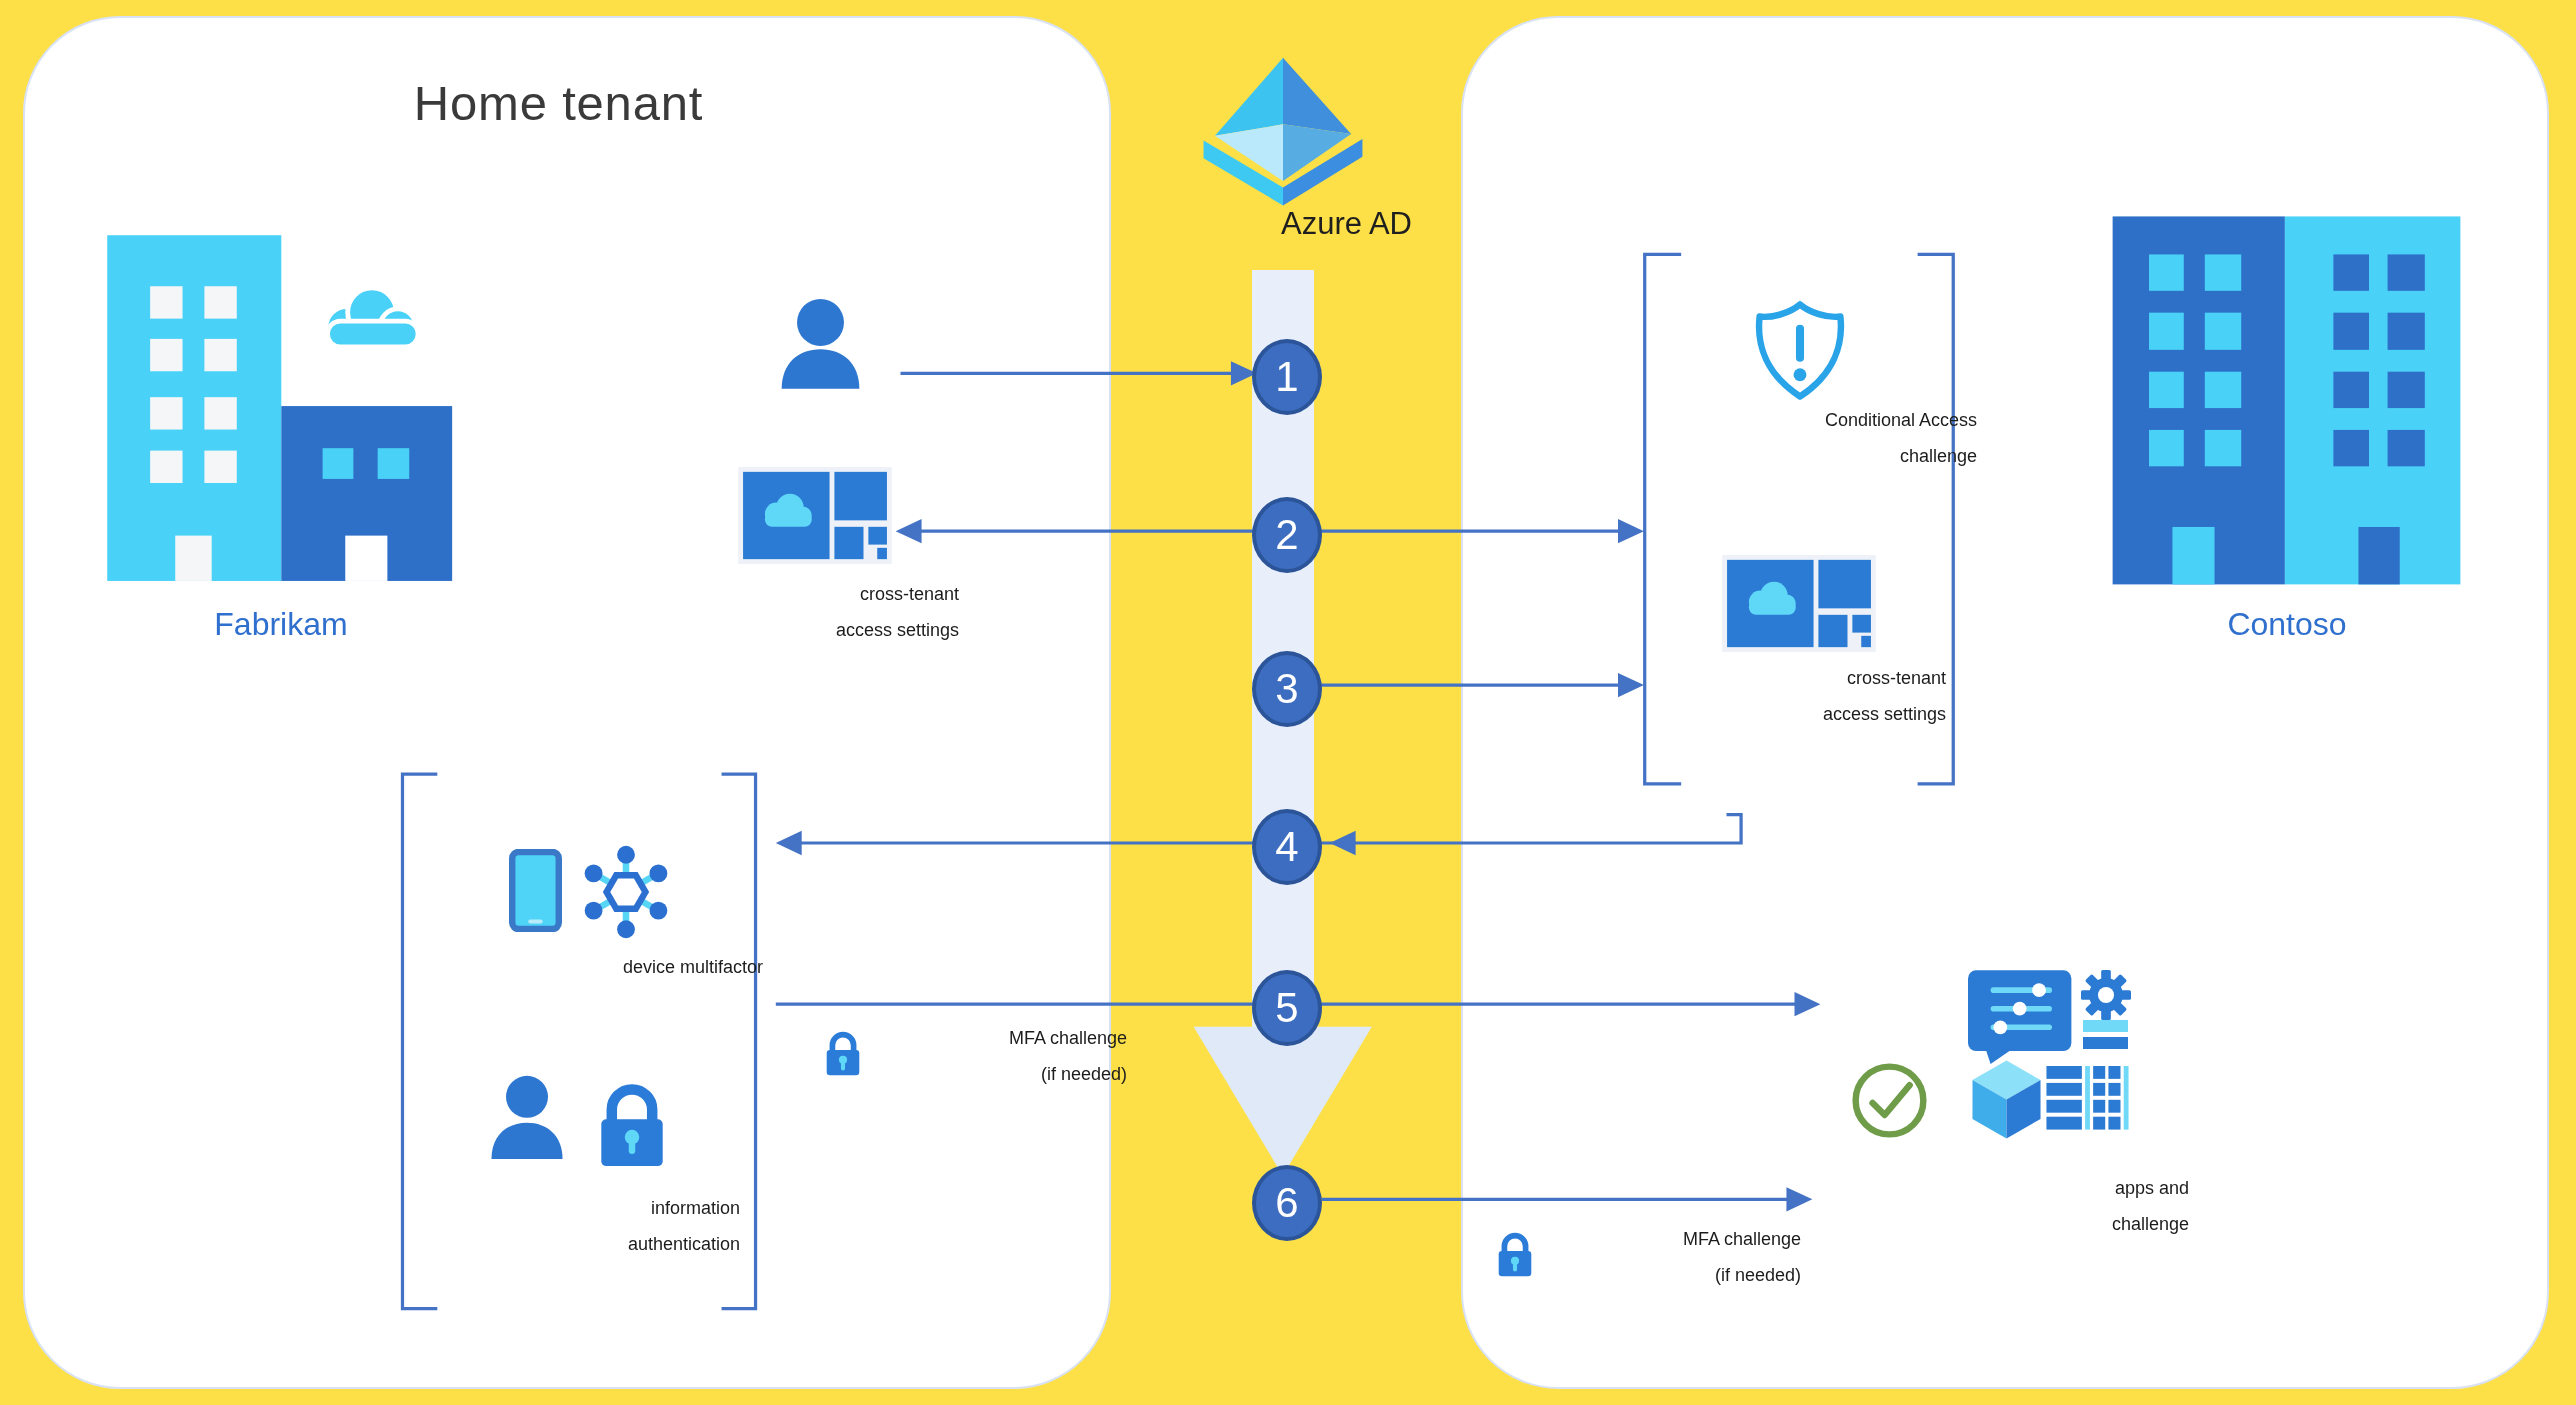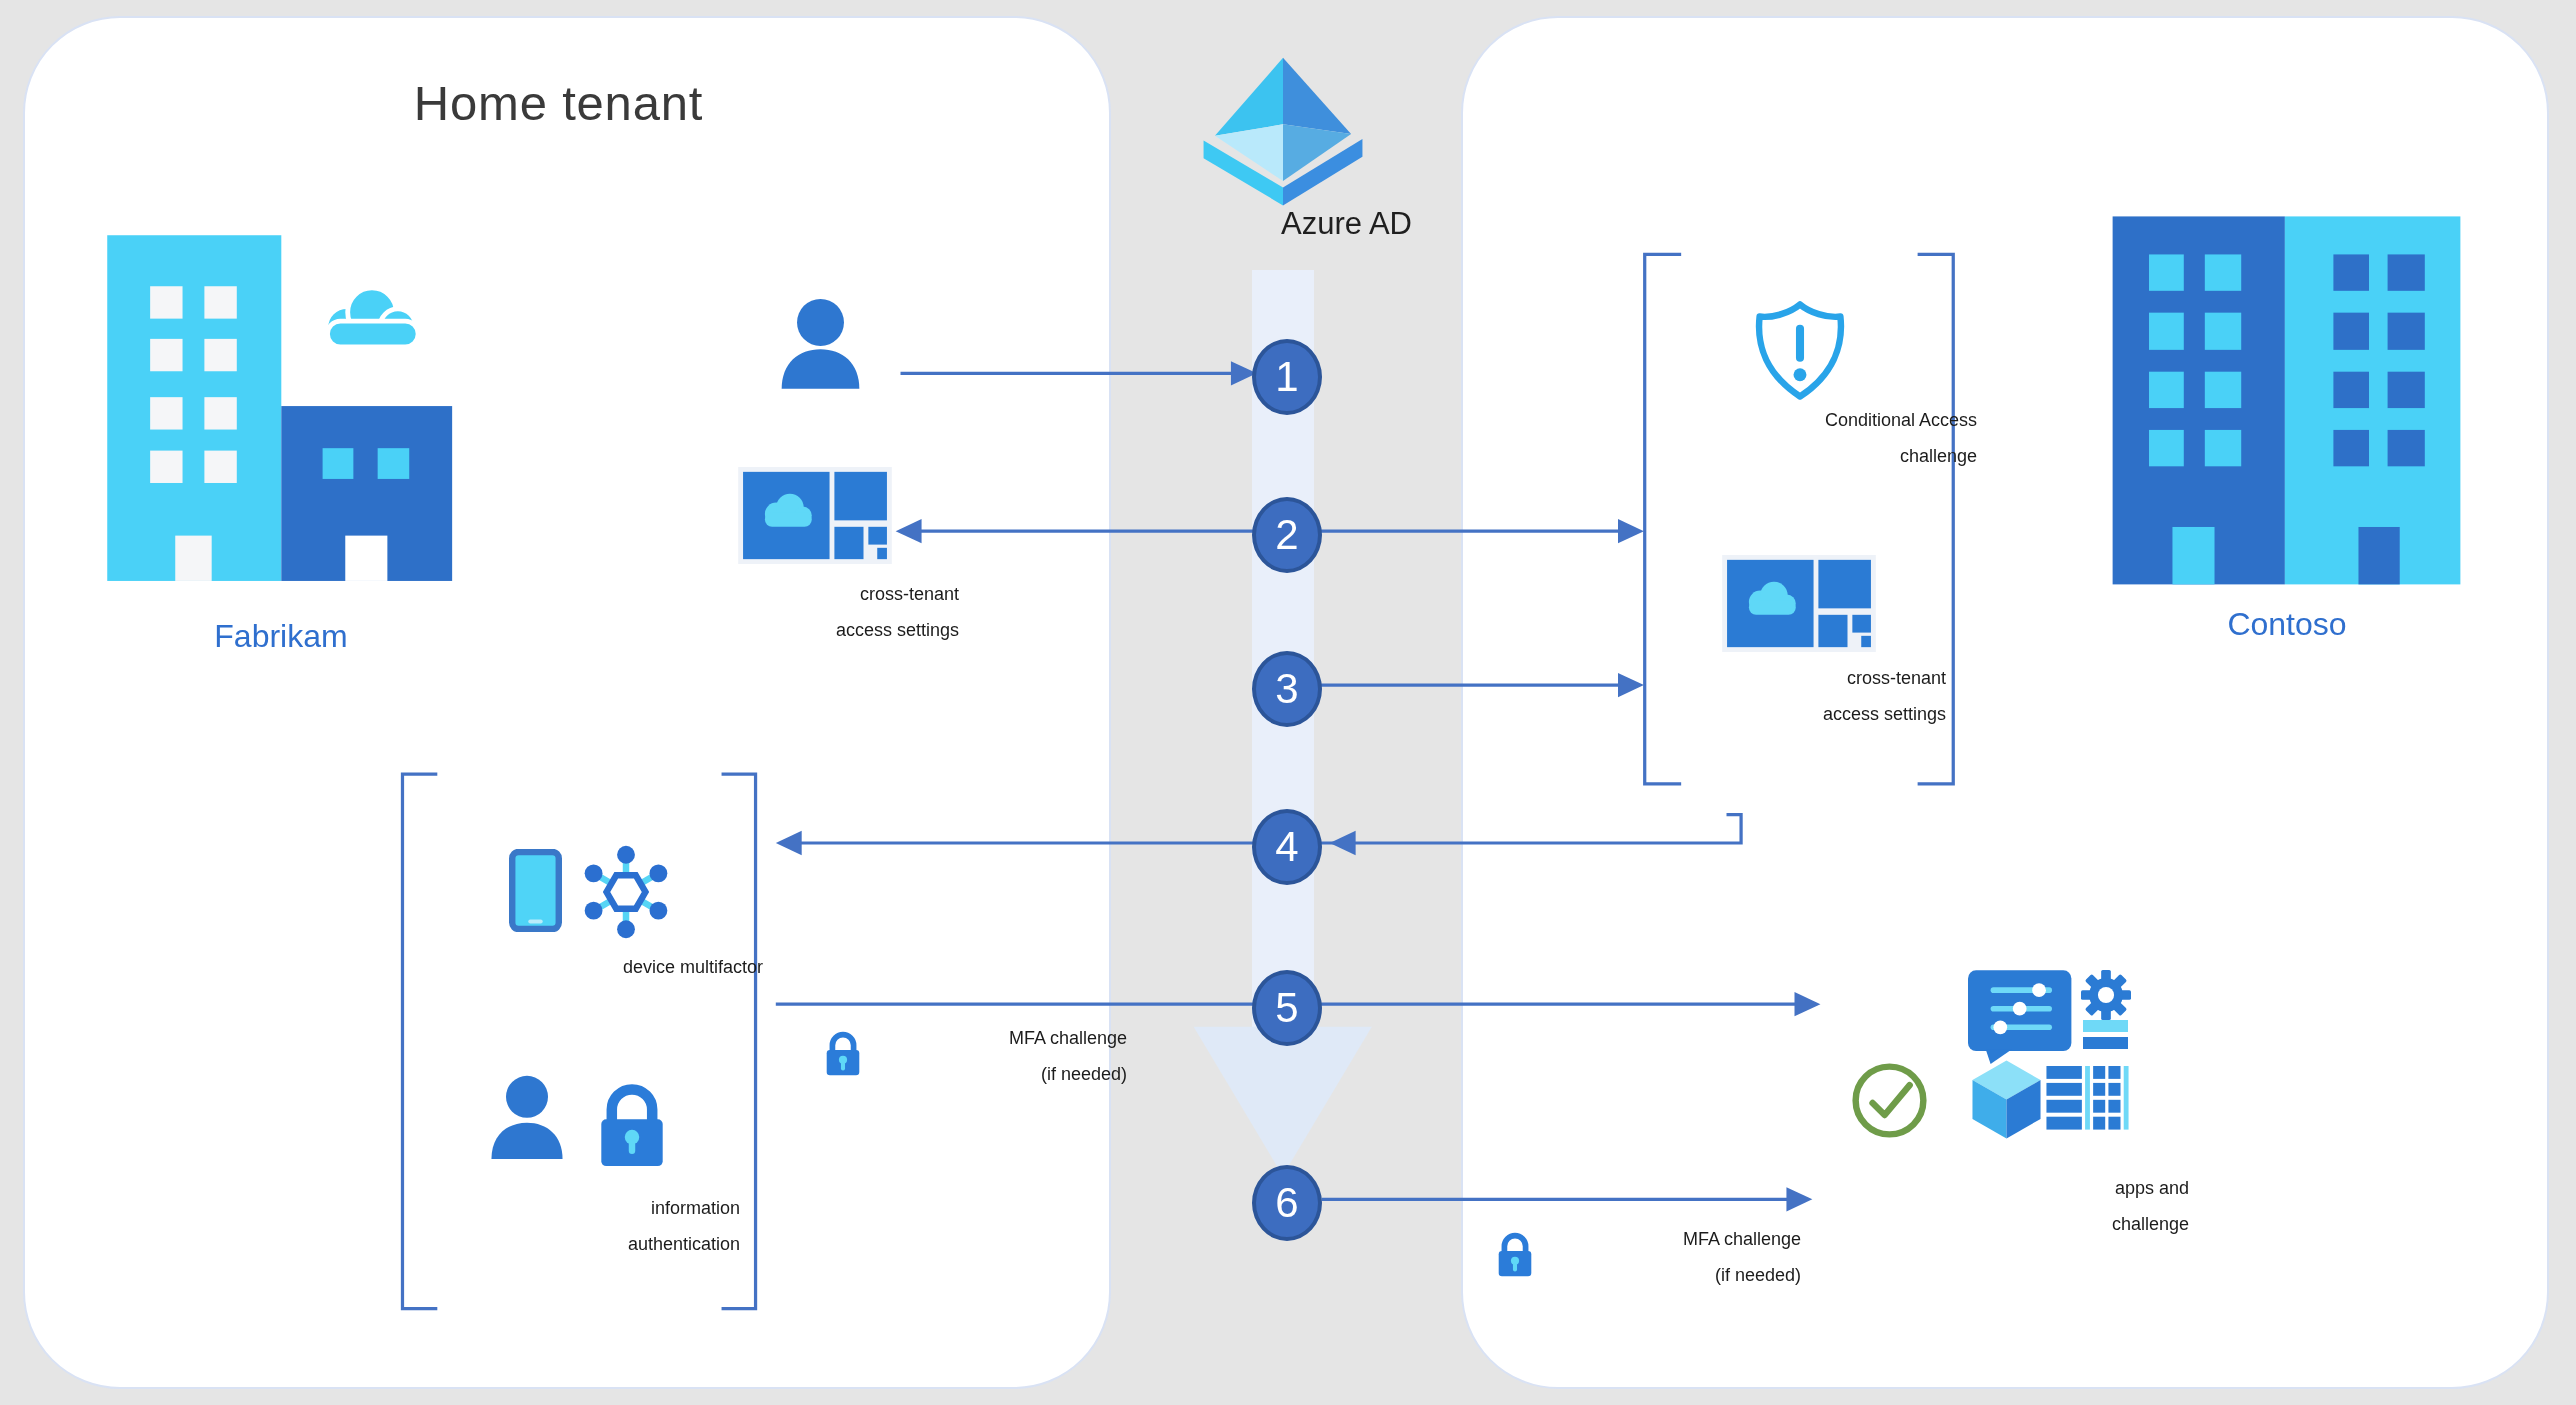--- a/index.html
+++ b/index.html
@@ -1,17 +1,17 @@
 <!DOCTYPE html>
 <html style="font-size:13px"><head>
 <meta charset="utf-8">
 <style>
   html,body{margin:0;padding:0;background:#ffffff;}
   body{font-family:"Liberation Sans", sans-serif;}
-  .stage{position:relative;width:2576px;height:1405px;background:#e5e5e5;overflow:hidden;}
+  .stage{position:relative;width:2576px;height:1405px;background:#fde047;overflow:hidden;}
   .tenant-box{position:absolute;top:16px;height:1369px;border:2.4px solid #d9e2f4;border-radius:97px;background:#ffffff;}
   .tenant-box.home{left:23px;width:1084px;}
   .tenant-box.resource{left:1461px;width:1084px;}
   .band{position:absolute;left:1252px;top:270px;width:62px;height:760px;background:#e9effa;}
   .title{position:absolute;font-size:49px;color:#3a3a3a;text-align:center;width:729px;letter-spacing:0.8px;}
   .org-label{position:absolute;font-size:32px;color:#2f6fce;text-align:center;width:324px;}
   .lbl{position:absolute;text-align:right;font-size:18px;color:#1c1c1c;line-height:36px;}
   .azure-label{position:absolute;left:1153px;top:206px;width:259px;text-align:right;font-size:31px;color:#1f1f1f;}
   .step{position:absolute;width:62px;height:68px;border-radius:50%;background:#3d6dc0;border:4px solid #2c5599;
         color:#ffffff;display:flex;align-items:center;justify-content:center;font-size:42px;font-weight:300;z-index:6;}
@@ -114,21 +114,21 @@
         <circle cx="363" cy="117" r="22"></circle>
       <rect x="276" y="110" width="112" height="32" rx="16"></rect>
     </g>
     <rect x="219" y="215" width="211" height="216" fill="#2e70c8"></rect>
     <g fill="#4ad1f7">
       <rect x="270" y="267" width="38" height="38"></rect>
         <rect x="338" y="267" width="39" height="38"></rect>
     </g>
     <rect x="298" y="375" width="52" height="56" fill="#ffffff"></rect>
   </svg>
-  <div class="org-label" style="left:119px;top:606px;margin-top:12px;">Fabrikam</div>
+  <div class="org-label" style="left:119px;top:606px;">Fabrikam</div>
 
   <svg class="icon" style="left:2111px;top:213px;" width="351" height="374" viewBox="0 0 434 462">
     <rect x="2" y="4" width="213" height="455" fill="#2e70c8"></rect>
     <rect x="215" y="4" width="217" height="455" fill="#4ad1f7"></rect>
     <g fill="#4ad1f7">
       <rect x="47" y="51" width="43" height="45"></rect>
         <rect x="116" y="51" width="45" height="45"></rect>
       <rect x="47" y="123" width="43" height="46"></rect>
         <rect x="116" y="123" width="45" height="46"></rect>
       <rect x="47" y="196" width="43" height="45"></rect>

